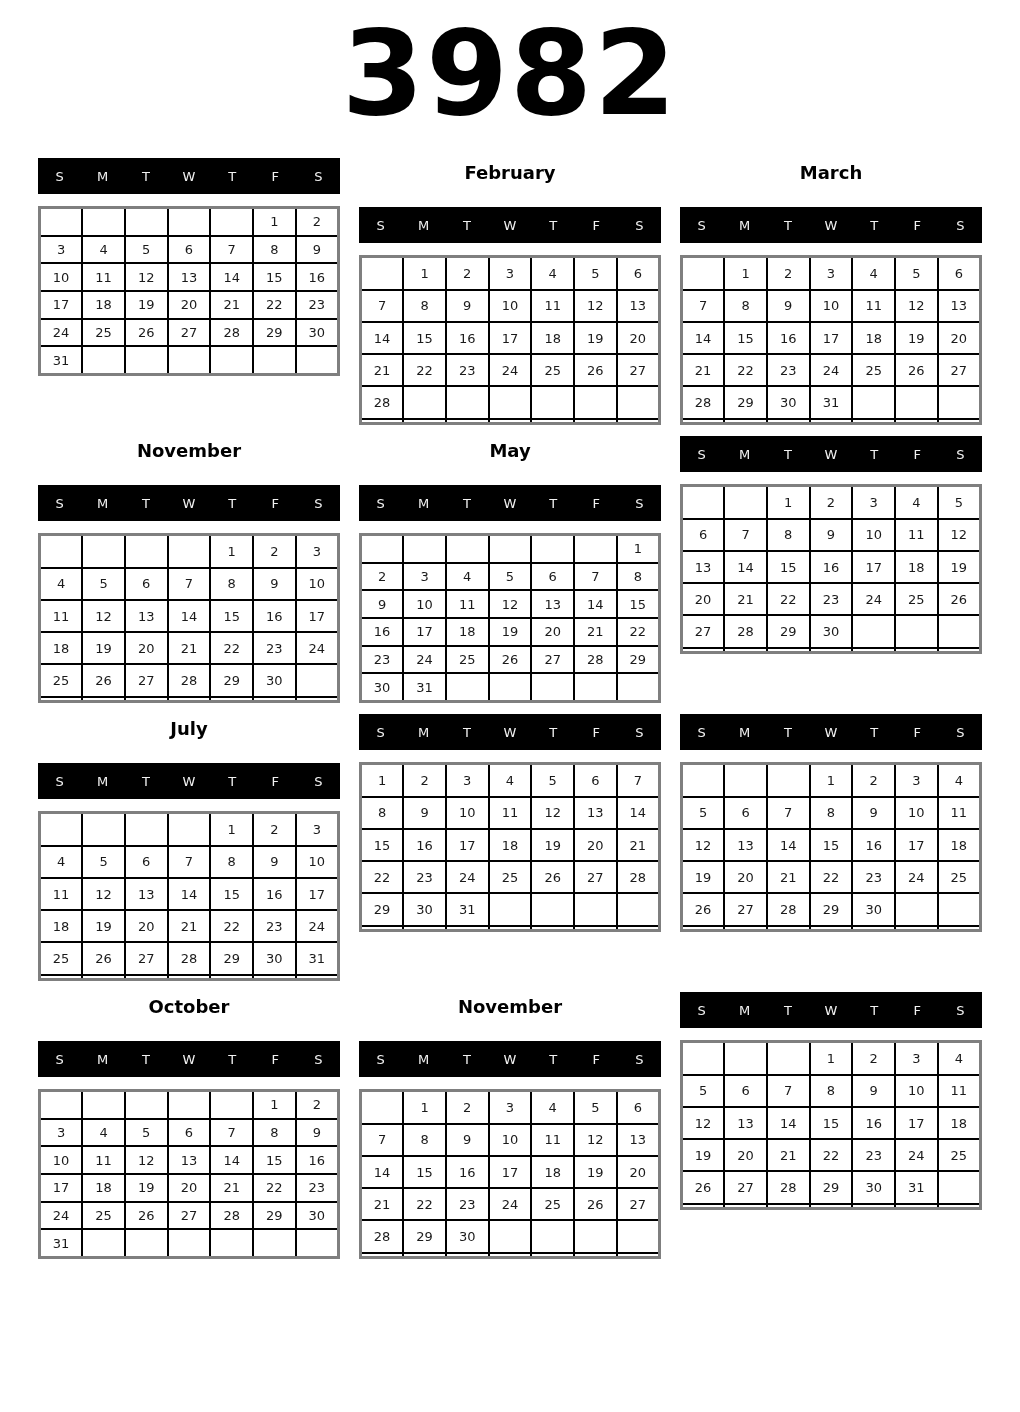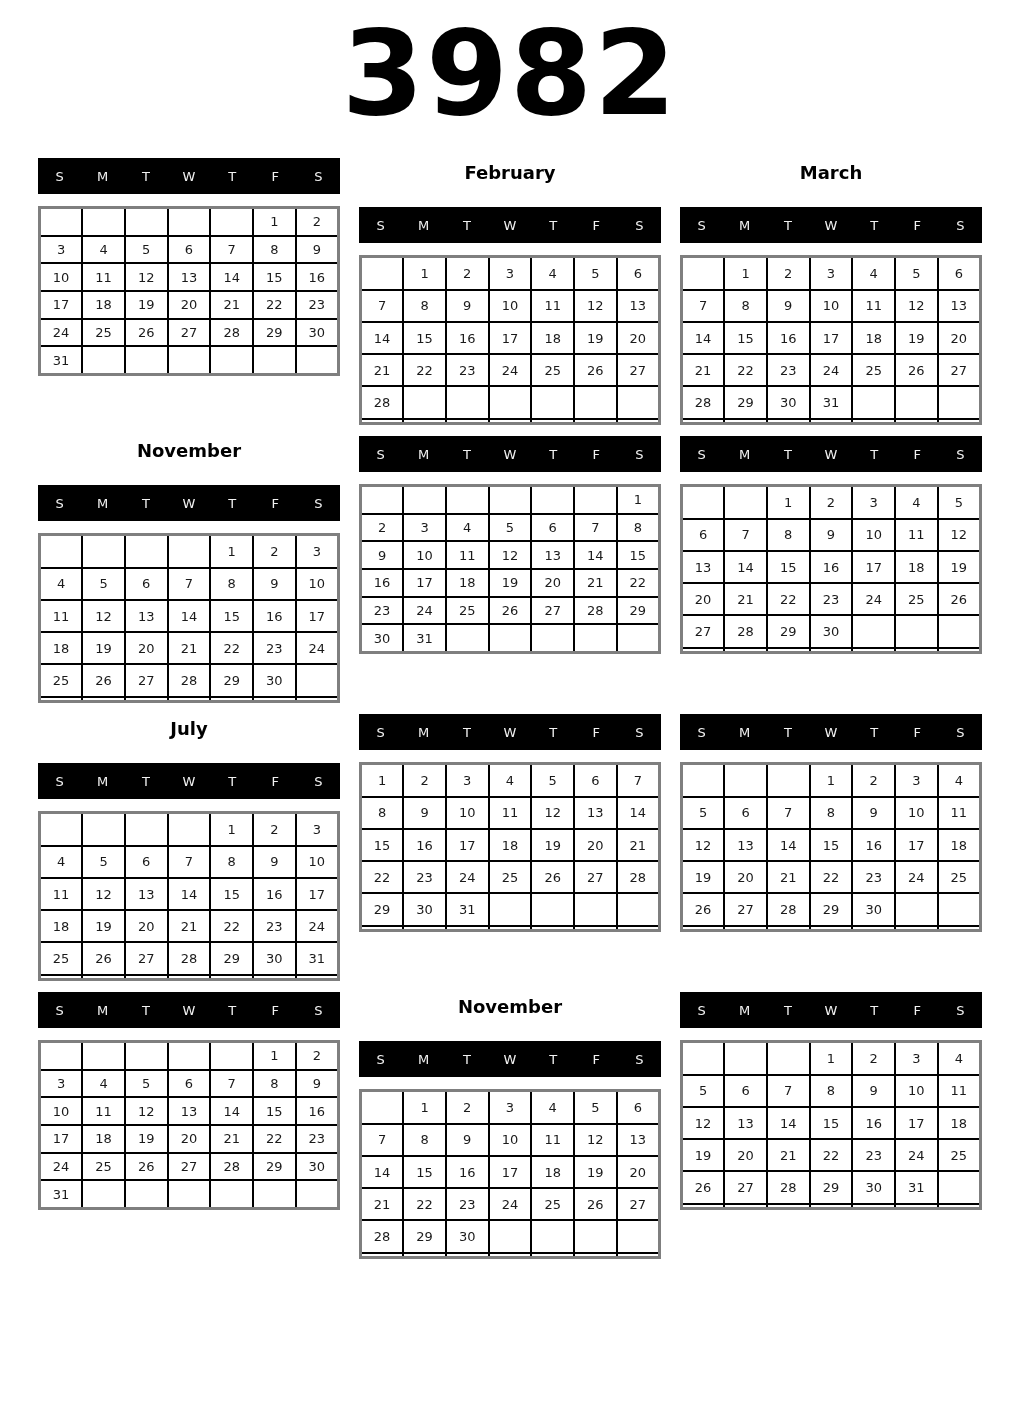--- a/index.html
+++ b/index.html
@@ -350,20 +350,21 @@
             <td style="border-color: rgb(0, 0, 0); color: rgb(26, 26, 26);"></td>
             <td style="border-color: rgb(0, 0, 0); color: rgb(26, 26, 26);"></td>
             <td style="border-color: rgb(0, 0, 0); color: rgb(26, 26, 26);"></td>
             <td style="border-color: rgb(0, 0, 0); color: rgb(26, 26, 26);"></td>
           </tr>
         </tbody>
     </table>
   </div>
 
   <div class="month">
+    <div class="month-title" style="color: rgb(0, 0, 0);">May</div>
     <div class="dow-band" style="background: rgb(0, 0, 0);">
         <span style="color: rgb(242, 242, 242);">S</span>
         <span style="color: rgb(242, 242, 242);">M</span>
         <span style="color: rgb(242, 242, 242);">T</span>
         <span style="color: rgb(242, 242, 242);">W</span>
         <span style="color: rgb(242, 242, 242);">T</span>
         <span style="color: rgb(242, 242, 242);">F</span>
         <span style="color: rgb(242, 242, 242);">S</span>
       </div>
     <table class="month-grid" style="border: 3px solid rgb(127, 127, 127);">
@@ -701,20 +702,21 @@
             <td style="border-color: rgb(0, 0, 0); color: rgb(26, 26, 26);"></td>
             <td style="border-color: rgb(0, 0, 0); color: rgb(26, 26, 26);"></td>
             <td style="border-color: rgb(0, 0, 0); color: rgb(26, 26, 26);"></td>
             <td style="border-color: rgb(0, 0, 0); color: rgb(26, 26, 26);"></td>
           </tr>
         </tbody>
     </table>
   </div>
 
   <div class="month">
+    <div class="month-title" style="color: rgb(0, 0, 0);">October</div>
     <div class="dow-band" style="background: rgb(0, 0, 0);">
         <span style="color: rgb(242, 242, 242);">S</span>
         <span style="color: rgb(242, 242, 242);">M</span>
         <span style="color: rgb(242, 242, 242);">T</span>
         <span style="color: rgb(242, 242, 242);">W</span>
         <span style="color: rgb(242, 242, 242);">T</span>
         <span style="color: rgb(242, 242, 242);">F</span>
         <span style="color: rgb(242, 242, 242);">S</span>
       </div>
     <table class="month-grid" style="border: 3px solid rgb(127, 127, 127);">

